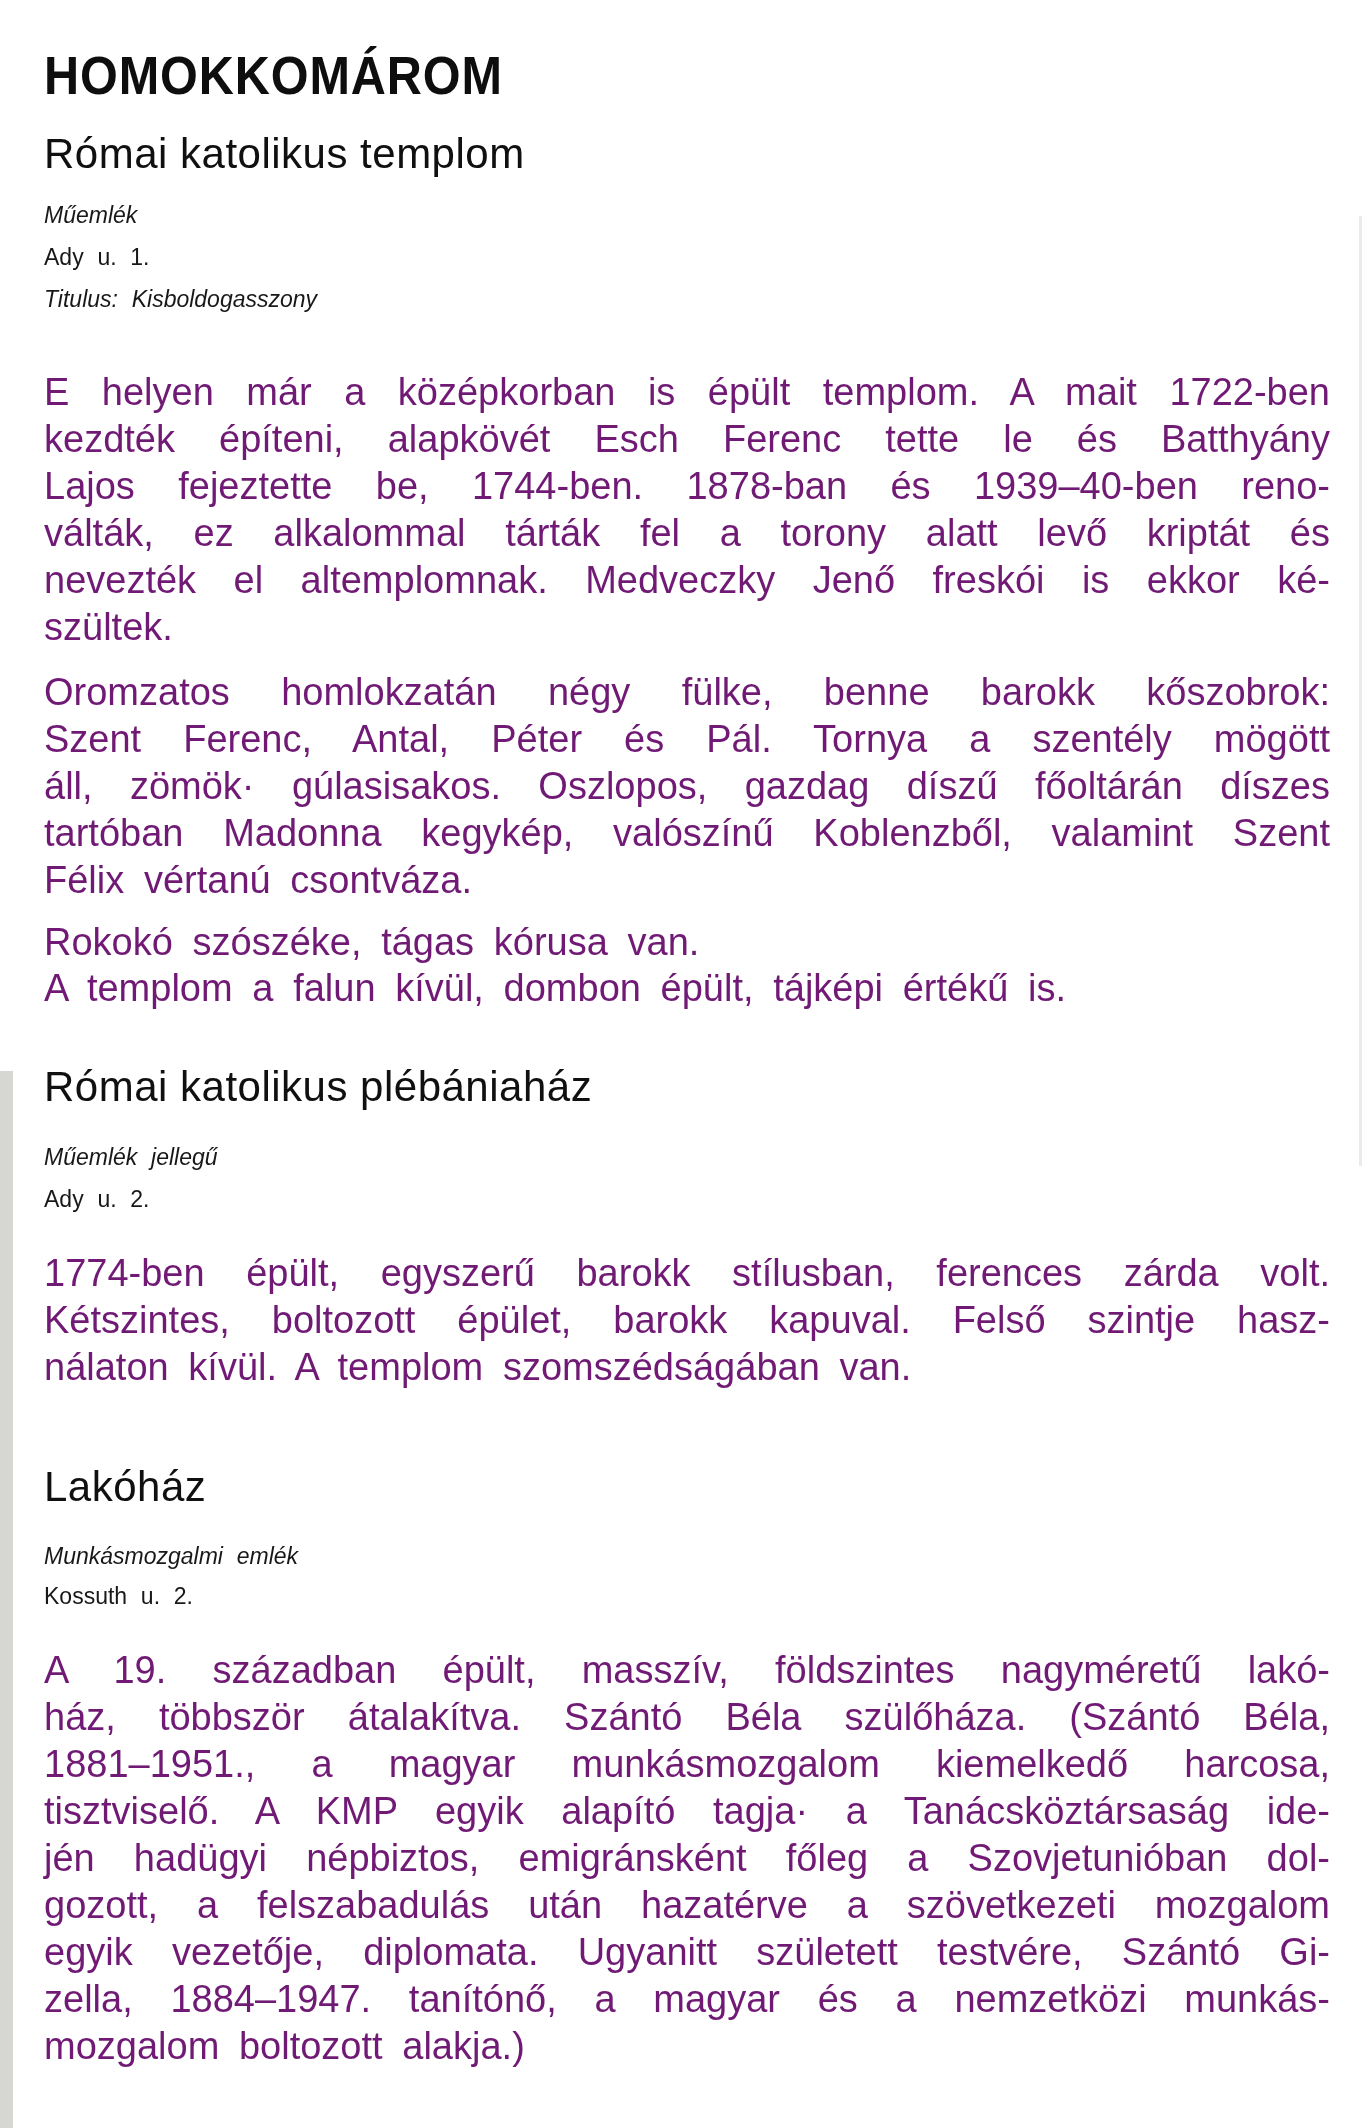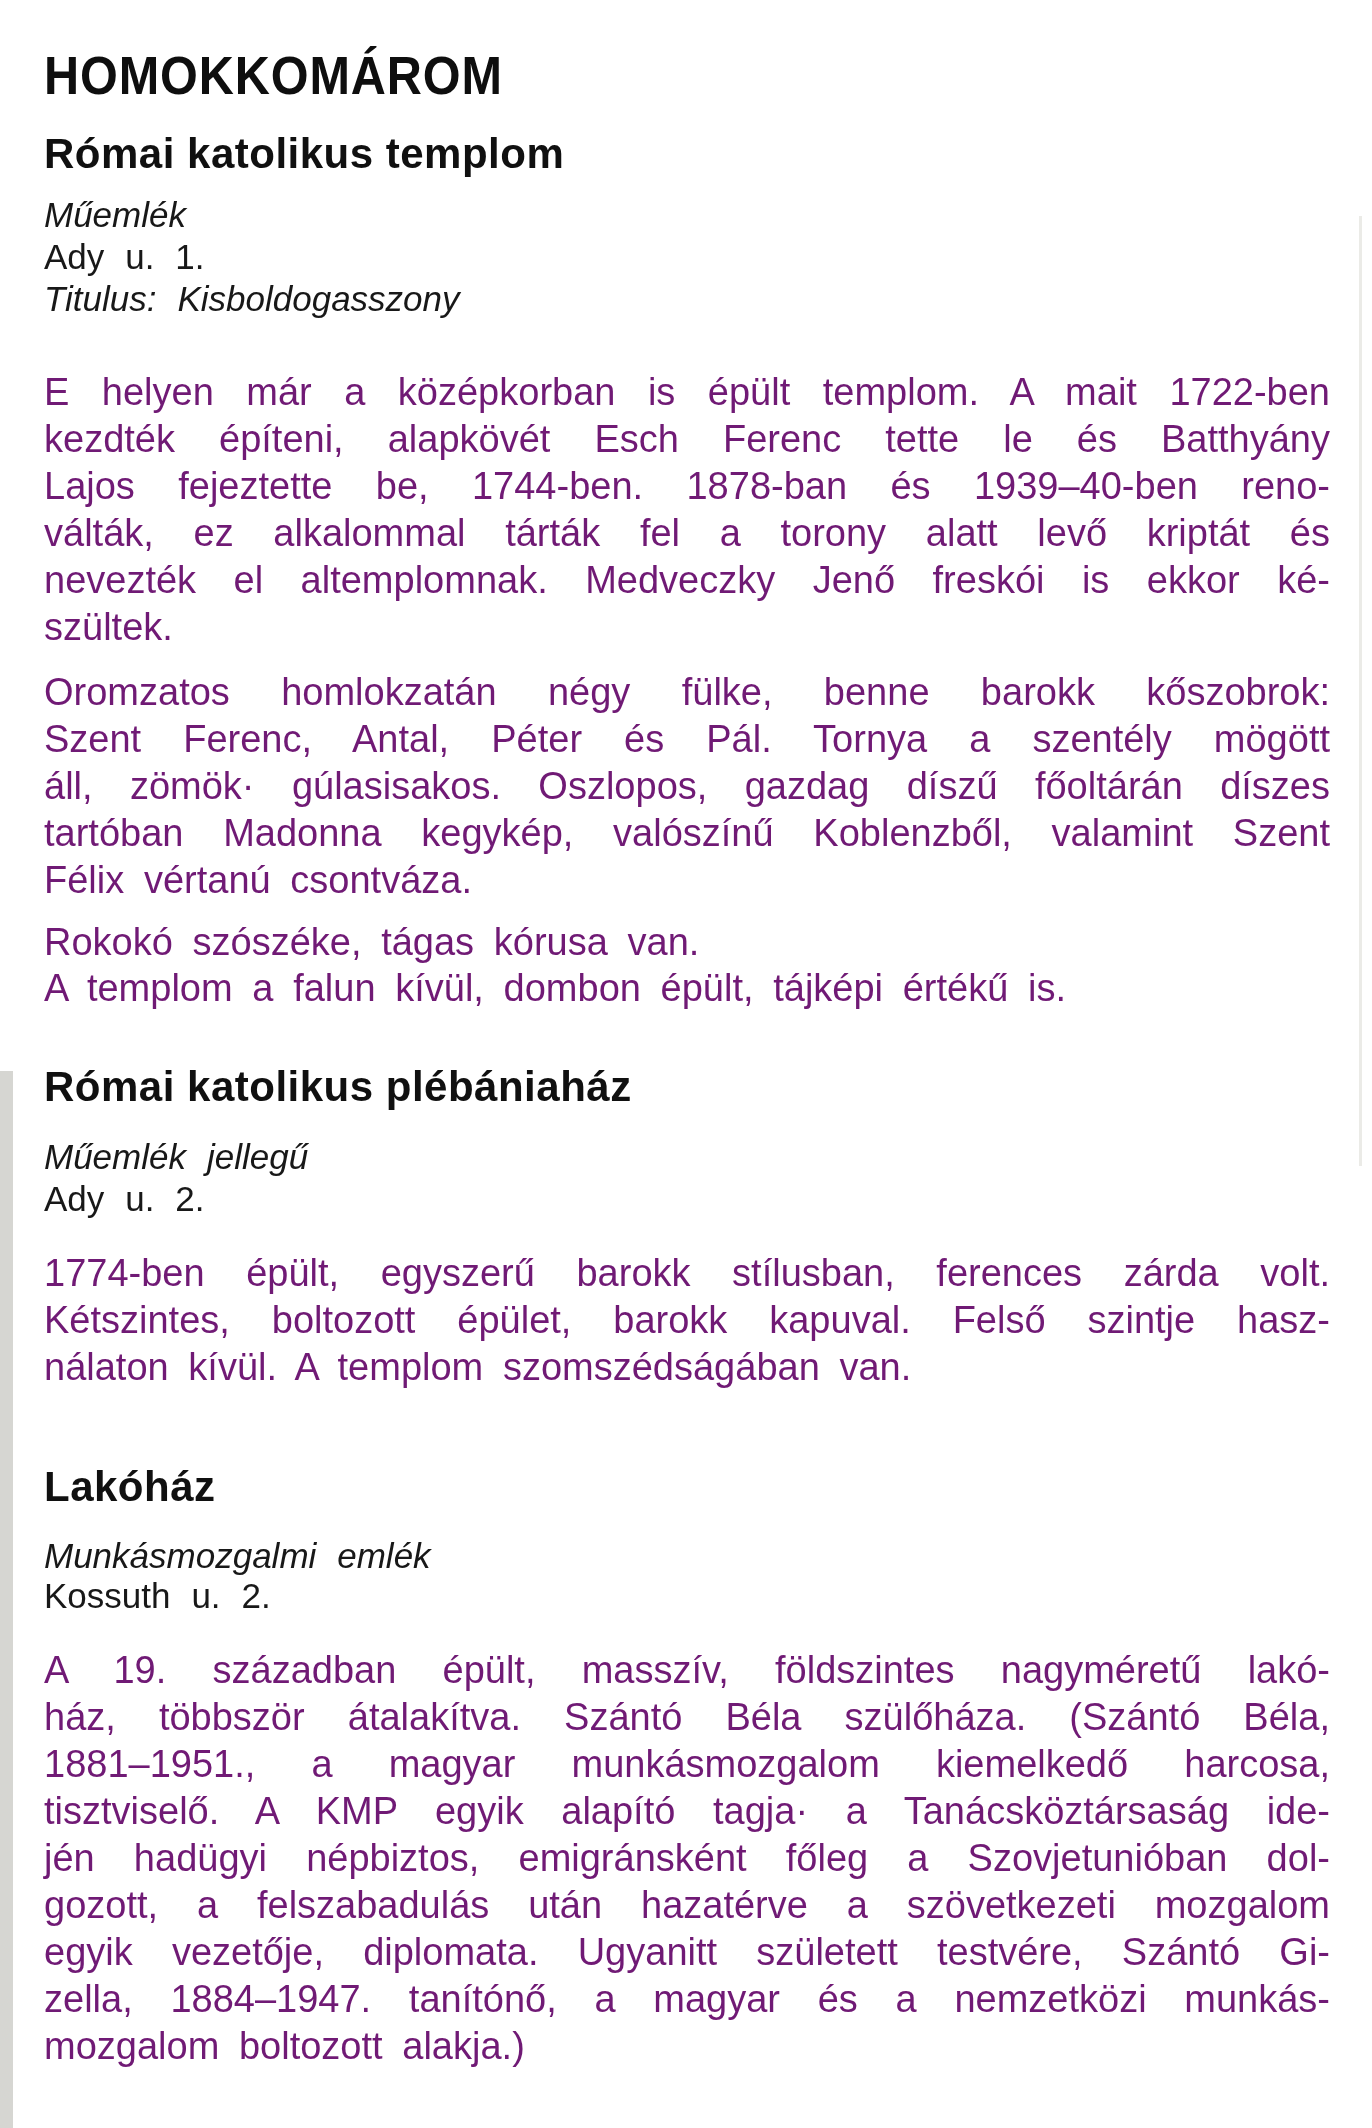--- a/index.html
+++ b/index.html
@@ -26,30 +26,30 @@
     font-weight: bold;
     letter-spacing: 1px;
     color: #0e0e0e;
     transform: scaleX(0.9);
     transform-origin: left center;
     white-space: nowrap;
   }
   .heading {
     font-size: 42px;
     line-height: 46px;
-    font-weight: bold;
+    font-weight: normal;
     letter-spacing: 0.5px;
     color: #101010;
     white-space: nowrap;
   }
   .sec-0 .heading { margin-top: 27px; }
   .sec-1 .heading { margin-top: 53px; }
   .sec-2 .heading { margin-top: 73px; }
   .meta {
-    font-size: 35px;
+    font-size: 23px;
     line-height: 42px;
     word-spacing: 0.32em;
     color: #181818;
   }
   .sec-0 .meta { margin-top: 17px; }
   .sec-1 .meta { margin-top: 26px; }
   .sec-2 .meta { margin-top: 26px; line-height: 40px; }
   .meta-line.it { font-style: italic; }
   .para {
     font-size: 38px;

